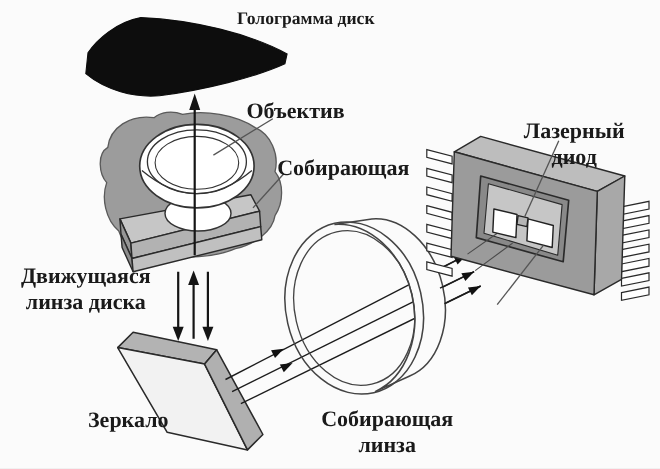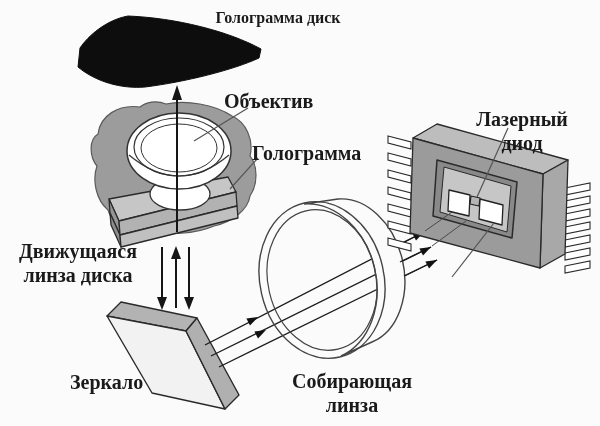--- a/index.html
+++ b/index.html
@@ -145,24 +145,24 @@
       <line x1="258" y1="158" x2="230" y2="189"></line>
       <line x1="508" y1="128" x2="477" y2="197"></line>
       <line x1="452" y1="277" x2="494" y2="223"></line>
     </g>
   </svg>
 
   <div class="lbl title" style="left:208px;top:8px;width:140px;">Голограмма диск</div>
 
   <div class="lbl" style="left:224px;top:89px;width:80px;">Объектив</div>
 
-  <div class="lbl" style="left:252px;top:141px;width:94px;">Голограмма</div>
+  <div class="lbl" style="left:252px;top:141px;width:94px;">Собирающая</div>
 
   <div class="lbl" style="left:2px;top:239px;width:152px;">Движущаяся линза диска</div>
 
-  <div class="lbl" style="left:70px;top:370px;width:66px;">Зеркало</div>
+  <div class="lbl" style="left:80px;top:370px;width:66px;">Зеркало</div>
 
   <div class="lbl" style="left:280px;top:369px;width:144px;">Собирающая линза</div>
 
   <div class="lbl" style="left:464px;top:107px;width:116px;">Лазерный диод</div>
 
 
 </div>
 
 </body></html>

